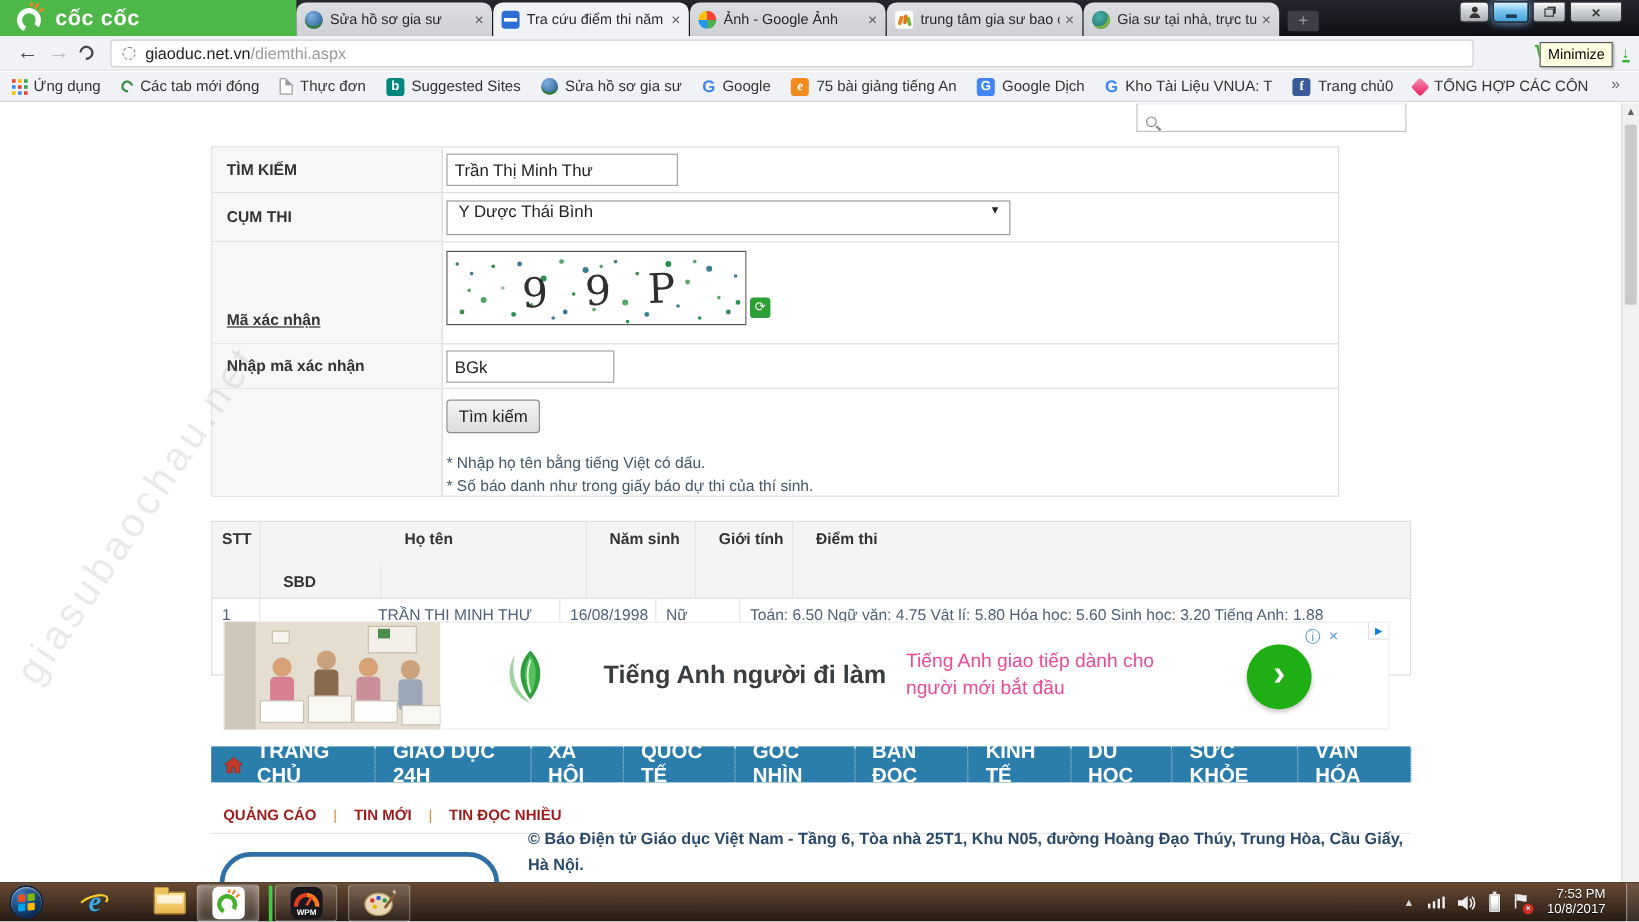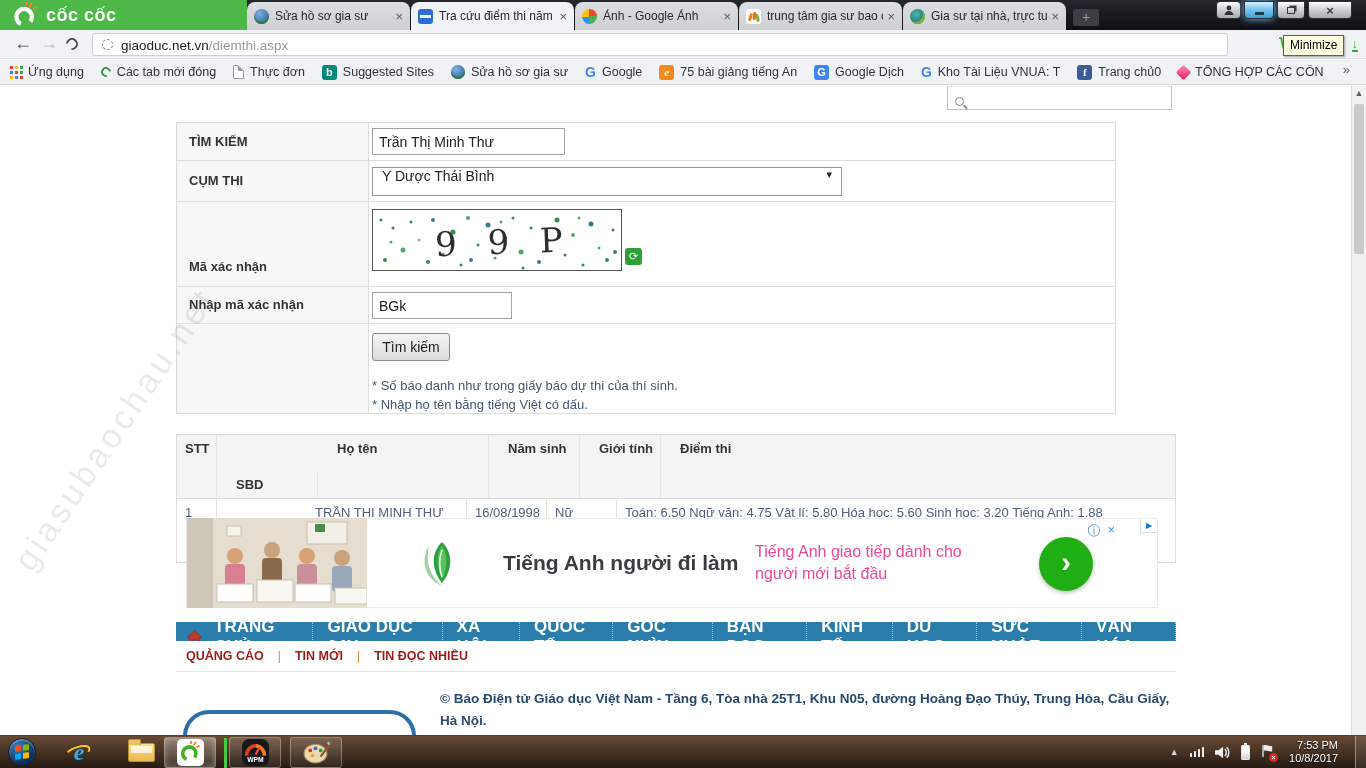--- a/index.html
+++ b/index.html
@@ -77,21 +77,21 @@
   .watermark { position:absolute; left:6px; top:470px; transform:rotate(-56deg); transform-origin:0 0; font-size:34px; letter-spacing:4px; color:rgba(125,125,125,.16); white-space:nowrap; z-index:60; pointer-events:none; }
 
   .sitesearch { position:absolute; left:947px; top:0; width:225px; height:24px; border:1px solid #c2c2c2; border-top-color:#e6e6e6; background:#fff; display:flex; align-items:flex-end; padding:0 0 3px 7px; }
   .mag { width:9px; height:9px; border:1.5px solid #8a8a8a; border-radius:50%; position:relative; }
   .mag::after { content:""; position:absolute; width:5px; height:1.5px; background:#8a8a8a; left:7px; top:8px; transform:rotate(45deg); }
   .sitesearch input { border:none; outline:none; flex:1; height:16px; font-size:12px; }
 
   .formtable { position:absolute; left:176px; top:36px; width:940px; border:1px solid #ddd; border-bottom:none; }
   .frow { display:flex; border-bottom:1px solid #ddd; }
   .flabel { width:192px; background:#f7f7f8; border-right:1px solid #ddd; font-weight:bold; font-size:13px; color:#333; padding:12px 0 0 12px; }
-  .flabel.bottom { display:flex; align-items:flex-end; padding:0 14px 12px 12px; }
+  .flabel.bottom { display:flex; align-items:flex-end; padding:0 14px 12px 12px;text-decoration:underline; }
   .fvalue { flex:1; padding:5px 0 0 3px; }
   .r1 { height:38px; } .r2 { height:41px; } .r3 { height:85px; } .r4 { height:37px; } .r5 { height:90px; }
   .txtinput { height:27px; border:1px solid #a3a3a3; font-size:14px; padding:0 6px; font-family:"Liberation Sans",sans-serif; color:#222; }
   .w190 { width:193px; } .w140 { width:140px; }
   .selectbox { width:470px; height:29px; border:1px solid #9a9a9a; background:#fff; display:flex; justify-content:space-between; padding:0 9px; font-size:14px; color:#222; margin-top:1px; }
   .selarrow { font-size:11px; color:#222; }
   .captcha-wrap { display:flex; align-items:flex-end; gap:3px; margin-top:2px; }
   .captcha { border:1px solid #555; background:#fff; display:block; }
   .cap-refresh { width:17px; height:17px; background:#2e9e36; border-radius:3px; color:#fff; font-size:11px; line-height:16px; text-align:center; margin-bottom:6px; }
   .btn { margin-top:4px; width:78px; height:28px; background:linear-gradient(#f4f4f4,#dcdcdc); border:1px solid #8e8e8e; border-radius:3px; font-size:14px; color:#222; font-family:"Liberation Sans",sans-serif; }
@@ -112,21 +112,21 @@
   .ad-desc { width:235px; margin-left:12px; font-size:16px; color:#ec4899; line-height:22px; }
   .ad-cta { position:absolute; left:852px; top:18px; width:54px; height:54px; border-radius:50%; background:#1fae13; box-shadow:0 2px 4px rgba(0,0,0,.25); color:#fff; font-size:30px; font-weight:bold; display:flex; align-items:center; justify-content:center; padding-bottom:4px; }
   .ad-top-icons { position:absolute; right:42px; top:3px; display:flex; gap:7px; color:#4a90d9; font-size:13px; }
   .adchoices { position:absolute; right:0; top:0; width:17px; height:14px; background:#fff; border-left:1px solid #e0e0e0; border-bottom:1px solid #e0e0e0; color:#0b7bd4; font-size:8px; text-align:center; line-height:13px; }
 
   .mainnav { position:absolute; left:176px; top:536px; width:1000px; height:30px; background:#2b7dab; display:flex; align-items:stretch; }
   .nav-home { display:flex; align-items:center; padding:0 9px 0 10px; }
   .nav-item { display:flex; align-items:center; padding:0 14px; color:#fff; font-size:17px; font-weight:bold; border-right:1px dotted rgba(255,255,255,.55); }
   .nav-item.first { padding-left:2px; }
 
-  .subnav { position:absolute; left:176px; top:555px; width:1000px; height:31px; background:#fff; border-bottom:1px solid #e5e5e5; display:flex; align-items:center; padding-left:10px; }
+  .subnav { position:absolute; left:176px; top:578px; width:1000px; height:31px; background:#fff; border-bottom:1px solid #e5e5e5; display:flex; align-items:center; padding-left:10px; }
   .sub-item { color:#9e1b1b; font-size:12.5px; font-weight:bold; }
   .sub-sep { color:#d9882e; padding:0 14px; font-size:12px; }
 
   .footer-text { position:absolute; left:440px; top:602px; width:736px; color:#2a4a6b; font-size:13.5px; line-height:22px; }
   .ft1 { font-weight:bold; }
   .footer-logo { position:absolute; left:183px; top:624px; width:233px; height:52px; border:4px solid #2f6fa7; border-radius:26px; background:#fff; overflow:hidden; text-align:center; }
   .footer-logo span { display:inline-block; margin-top:20px; color:#2f6fa7; font-weight:bold; font-style:italic; font-size:22px; }
 
   .scrollbar { position:absolute; right:0; top:0; width:15px; height:100%; background:#f1f1f1; border-left:1px solid #dcdcdc; }
   .sb-up { height:16px; text-align:center; font-size:9px; color:#606060; line-height:15px; }
@@ -373,22 +373,22 @@
         <div class="flabel" style="padding-top:10px">Nhập mã xác nhận</div>
         <div class="fvalue">
           <input class="txtinput w140" value="BGk" style="">
         </div>
       </div>
       <div class="frow r5">
         <div class="flabel"></div>
         <div class="fvalue">
           <button class="btn">Tìm kiếm</button>
           <div class="notes">
+            <div>* Nhập họ tên bằng tiếng Việt có dấu.</div>
             <div>* Số báo danh như trong giấy báo dự thi của thí sinh.</div>
-            <div>* Nhập họ tên bằng tiếng Việt có dấu.</div>
           </div>
         </div>
       </div>
     </div>
 
     <div class="results">
       <div class="thead">
         <div class="tcell c1">STT</div>
         <div class="tcell c2">SBD</div>
         <div class="tcell c3">Họ tên</div>

